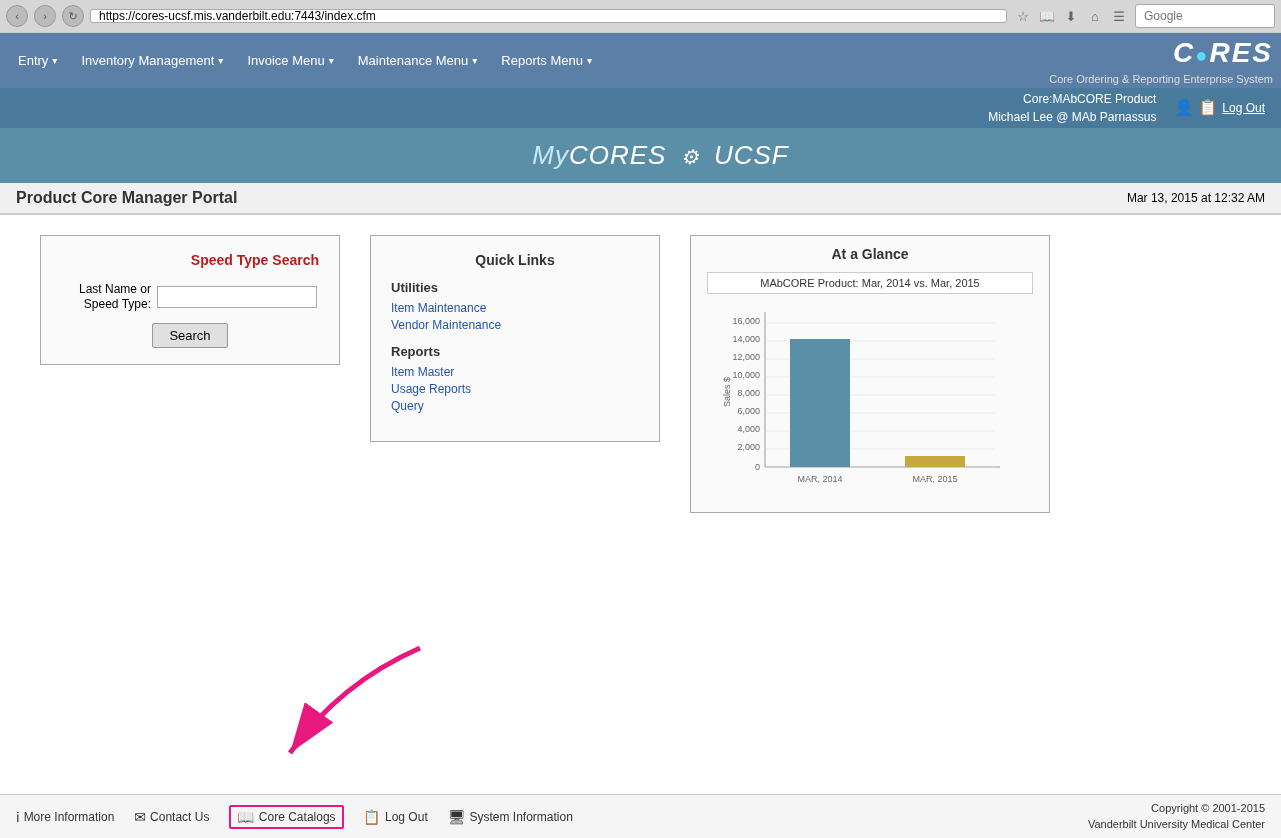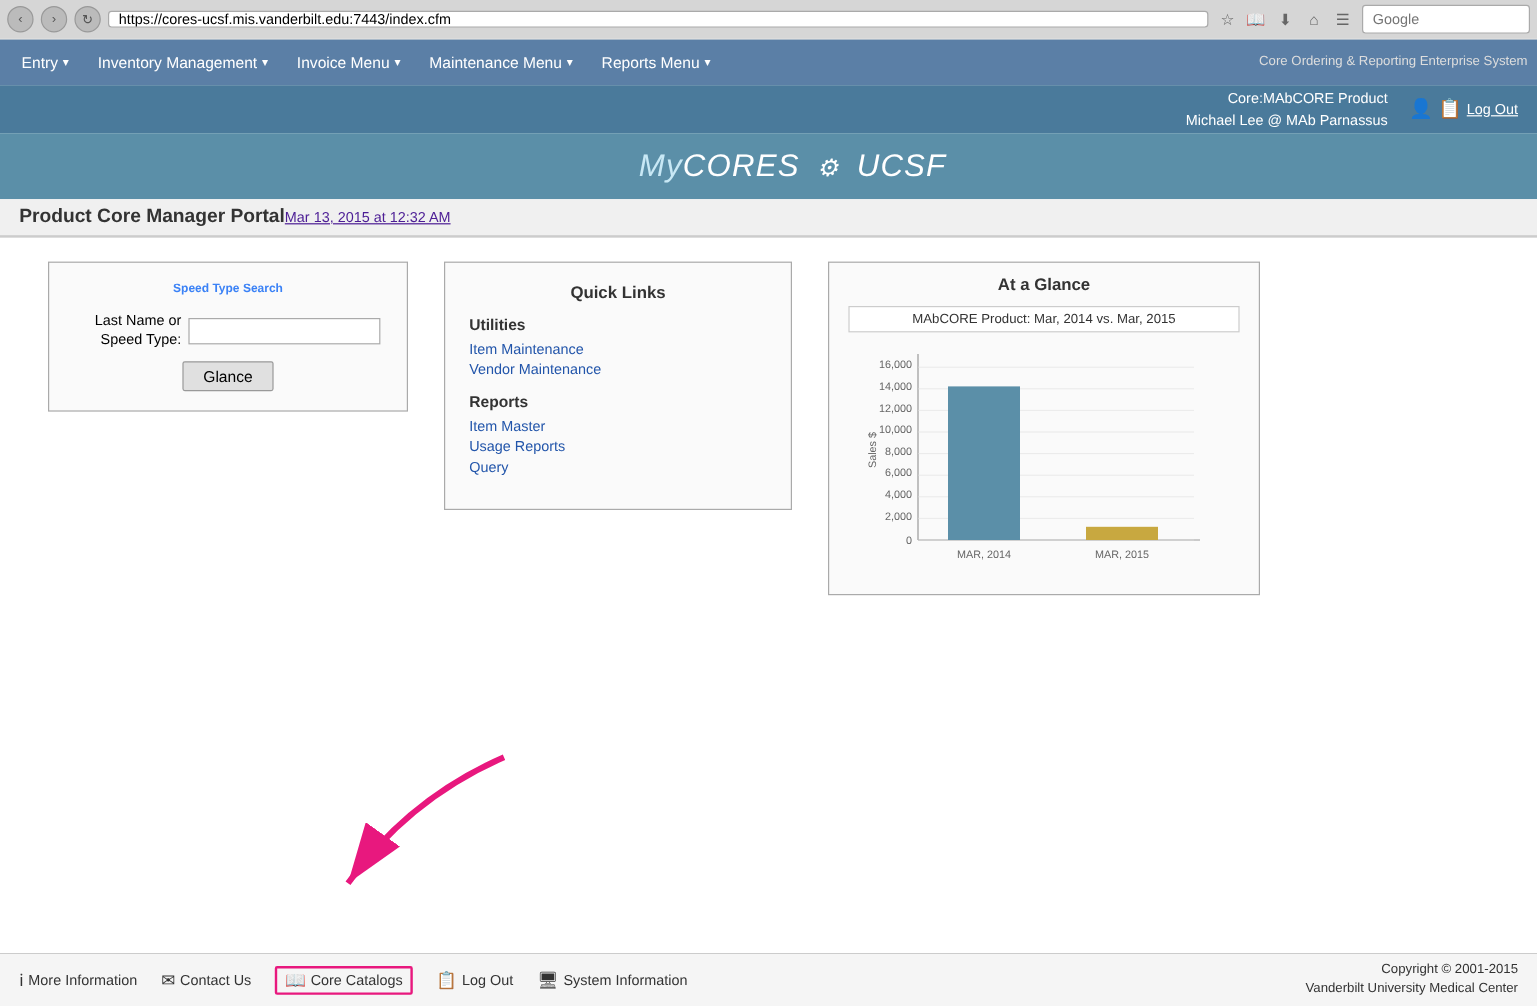--- a/index.html
+++ b/index.html
@@ -28,30 +28,30 @@
     .header-banner .title { color: #fff; font-size: 26px; font-style: italic; letter-spacing: 1px; padding-left: 40px; }
     .header-banner .title span.my { color: #d0e8f0; }
     .header-banner .title .icon { font-size: 20px; margin: 0 6px; }
 
     
     .user-bar { background: #4a7a9b; display: flex; justify-content: flex-end; align-items: center; padding: 2px 16px; gap: 6px; }
     .user-bar .user-info { color: #fff; font-size: 12px; text-align: right; line-height: 1.5; }
     .user-bar .logout-btn { color: #fff; font-size: 12px; cursor: pointer; display: flex; align-items: center; gap: 3px; text-decoration: underline; }
 
     
-    .page-title-bar { background: #f0f0f0; border-bottom: 2px solid #ccc; display: flex; align-items: center; padding: 6px 16px; }
+    .page-title-bar { background: #f0f0f0; border-bottom: 2px solid #ccc; display: flex; justify-content: space-between; align-items: center; padding: 6px 16px; }
     .page-title-bar h1 { font-size: 16px; font-weight: bold; color: #333; }
-    .page-title-bar .timestamp { font-size: 12px; color: #4c1d95; text-decoration: underline; }
+    .page-title-bar .timestamp { font-size: 12px; color: #000000; }
 
     
     .main-content { padding: 20px 40px; display: flex; gap: 30px; align-items: flex-start; }
 
     
     .speed-search-box { border: 1px solid #aaa; padding: 16px 20px; width: 300px; background: #fafafa; }
-    .speed-search-box h3 { font-size: 10px; font-weight: bold; text-align: center; margin-bottom: 14px; color: #3b82f6; }
+    .speed-search-box h3 { font-size: 14px; font-weight: bold; text-align: right; margin-bottom: 14px; color: #b91c1c; }
     .form-row { display: flex; align-items: center; gap: 6px; margin-bottom: 10px; }
     .form-row label { font-size: 12px; text-align: right; width: 90px; line-height: 1.3; }
     .form-row input[type=text] { border: 1px solid #aaa; padding: 3px 6px; font-size: 12px; width: 160px; }
     .search-btn { display: block; margin: 8px auto 0; padding: 4px 16px; background: #e0e0e0; border: 1px solid #999; cursor: pointer; font-size: 13px; border-radius: 2px; }
 
     
     .quick-links-box { border: 1px solid #aaa; padding: 16px 20px; width: 290px; background: #fafafa; }
     .quick-links-box h3 { font-size: 14px; font-weight: bold; text-align: center; margin-bottom: 12px; color: #333; }
     .ql-section { margin-bottom: 12px; }
     .ql-section h4 { font-size: 13px; font-weight: bold; color: #333; margin-bottom: 6px; }
@@ -116,20 +116,23 @@
     <div class="nav-menu-item">
       <span>Maintenance Menu</span>
       <span class="arrow">▾</span>
     </div>
     <div class="nav-menu-item">
       <span>Reports Menu</span>
       <span class="arrow">▾</span>
     </div>
   </div>
   <div class="nav-right">
+    <div style="display:flex;align-items:center;justify-content:flex-end;gap:4px;">
+      <span style="font-size:28px;font-weight:900;color:#fff;font-style:italic;letter-spacing:2px;">C<span style="color:#5df;font-size:20px;">●</span>RES</span>
+    </div>
     <div style="font-size:11px;color:#ddd;">Core Ordering &amp; Reporting Enterprise System</div>
   </div>
 </div>
 
 <div class="user-bar">
   <div class="user-info">
     <div>Core:MAbCORE Product</div>
     <div>Michael Lee @ MAb Parnassus</div>
   </div>
   <div style="display:flex;align-items:center;gap:4px;margin-left:12px;">
@@ -153,21 +156,21 @@
 </div>
 
 <div class="main-content">
 
   <div class="speed-search-box">
     <h3>Speed Type Search</h3>
     <div class="form-row">
       <label>Last Name or Speed Type:</label>
       <input type="text" style="">
     </div>
-    <button class="search-btn">Glance</button>
+    <button class="search-btn">Search</button>
   </div>
 
   <div class="quick-links-box">
     <h3>Quick Links</h3>
     <div class="ql-section">
       <h4>Utilities</h4>
       <a>Item Maintenance</a>
       <a>Vendor Maintenance</a>
     </div>
     <div class="ql-section">

